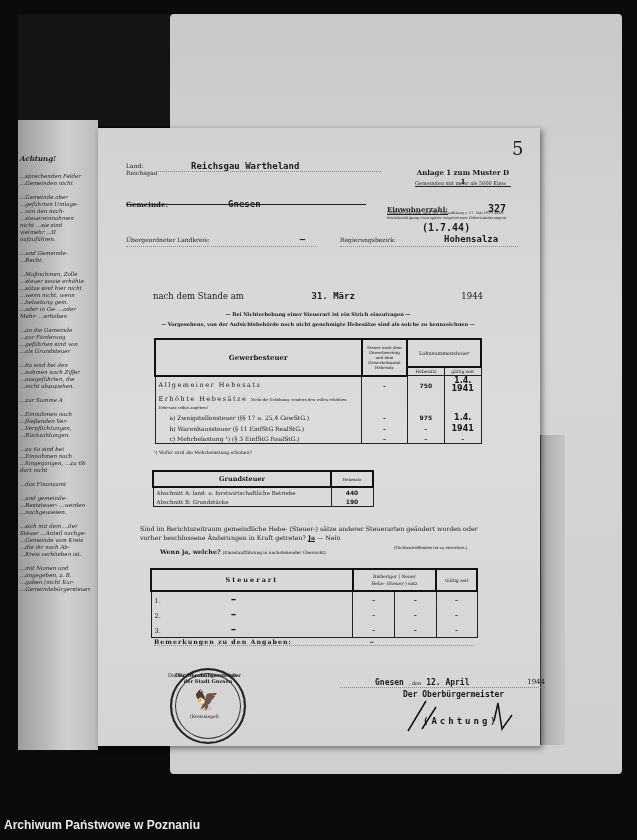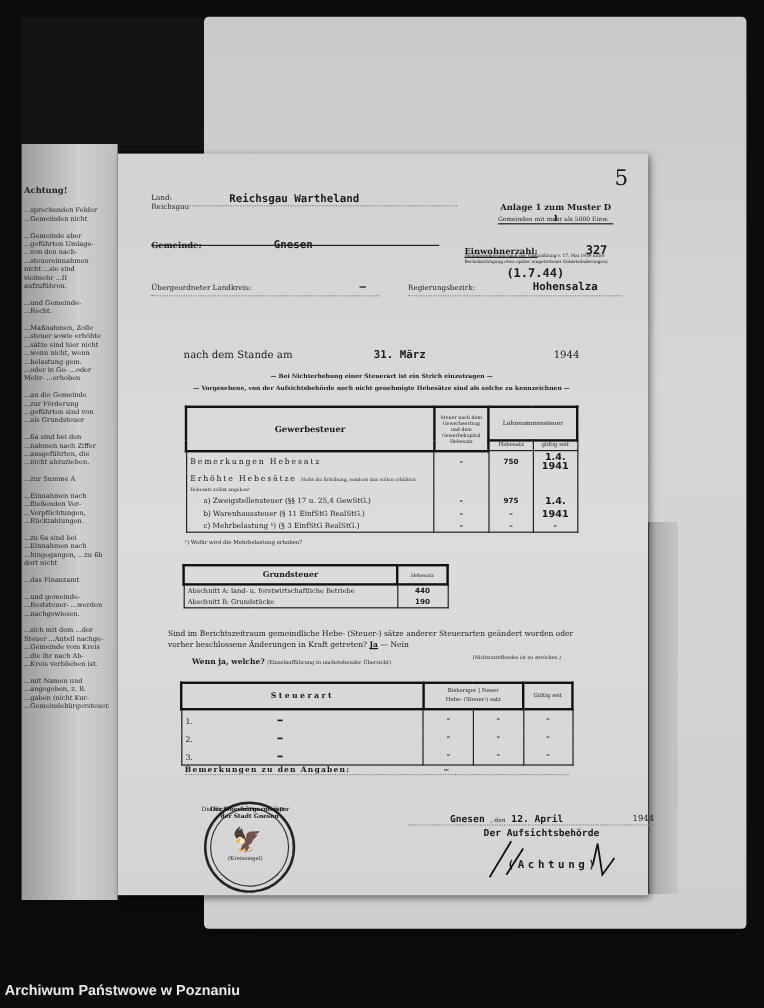--- a/index.html
+++ b/index.html
@@ -13,21 +13,21 @@
     border-radius:4px;
   }
   .dark-left { position:absolute; left:18px; top:14px; width:152px; height:112px; background:#141414; }
   .left-page {
     position:absolute; left:18px; top:120px; width:80px; height:630px;
     background:linear-gradient(90deg,#9c9c9c 0%,#cfcfcf 60%,#bdbdbd 100%);
     overflow:hidden;
   }
   .left-page .txt {
     font-family:"DejaVu Serif", serif; font-size:5.5px; line-height:7px; color:#222;
-    padding:28px 12px 0 2px; white-space:pre-line;
+    padding:28px 12px 0 2px; white-space:pre-line;font-style:italic;
   }
   .left-page .hd { font-weight:bold; font-size:7px; margin-bottom:4px; }
   .main-page {
     position:absolute; left:98px; top:128px; width:442px; height:618px;
     background:linear-gradient(180deg,#d2d2d2 0%,#dcdcdc 50%,#d4d4d4 100%);
     box-shadow: 2px 2px 6px rgba(0,0,0,.5);
   }
   .right-strip {
     position:absolute; left:540px; top:435px; width:24px; height:310px;
     background:linear-gradient(90deg,#a9a9a9,#c6c6c6); border-left:1px solid #555;
@@ -141,21 +141,21 @@
         <tr style="height:28px;">
       <th rowspan="2" class="thick" style="width:205px; font-size:7px;">Gewerbesteuer</th>
       <th rowspan="2" class="thick" style="width:38px; font-size:4px; line-height:5px; font-weight:normal;">Steuer nach dem Gewerbeertrag und dem Gewerbekapital Hebesatz</th>
       <th colspan="2" class="thick" style="font-size:5px; font-weight:normal;">Lohnsummensteuer</th>
     </tr>
     <tr>
       <th style="font-size:4.5px; font-weight:normal; width:30px;">Hebesatz</th>
       <th style="font-size:4.5px; font-weight:normal; width:30px;">gültig seit</th>
     </tr>
     <tr>
-      <td style="border-bottom:none; letter-spacing:1.5px; font-size:6.5px;">Bemerkungen Hebesatz</td>
+      <td style="border-bottom:none; letter-spacing:1.5px; font-size:6.5px;">Allgemeiner Hebesatz</td>
       <td class="val" style="border-bottom:none;">–</td>
       <td class="val" style="border-bottom:none;">750</td>
       <td class="val" style="border-bottom:none; font-size:8px; line-height:8px;">1.4. 1941</td>
     </tr>
     <tr>
       <td style="border-top:none; border-bottom:none; font-size:6.5px; letter-spacing:1.5px;">
         <span>Erhöhte Hebesätze</span>
         <span style="font-size:3.8px; letter-spacing:0;">Nicht die Erhöhung, sondern den vollen erhöhten Hebesatz selbst angeben!</span>
       </td>
       <td style="border-top:none; border-bottom:none;"></td>
@@ -256,20 +256,20 @@
     <div class="eagle">🦅</div>
     <div class="inner">(Kreissiegel)</div>
   </div>
 
   <div class="abs mono" style="left:242px; top:550px; width:170px; font-size:8px; border-bottom:1px dotted #888;">
     <span>Gnesen</span>
     <span style="font-family:'DejaVu Serif',serif; font-weight:normal; font-size:5px;">, den</span>
     <span>12. April</span>
     <span style="position:absolute; right:0; font-family:'DejaVu Serif',serif; font-weight:normal; font-size:7px;">1944</span>
   </div>
-  <div class="abs mono" style="left:270px; top:562px; font-size:8px;">Der Aufsichtsbehörde</div>
+  <div class="abs mono" style="left:270px; top:562px; font-size:8px;">Der Oberbürgermeister</div>
   <div class="abs mono" style="left:290px; top:588px; font-size:9px; letter-spacing:3px;">(Achtung)</div>
   <svg class="abs" style="left:300px; top:565px;" width="120" height="40">
     <path d="M10 38 L28 8 M24 36 L38 14 M96 28 L100 10 L104 36 L114 22" stroke="#111" stroke-width="1.5" fill="none"></path>
   </svg>
 </div>
 
 <div class="footer">Archiwum Państwowe w Poznaniu</div>
 
 </body></html>

